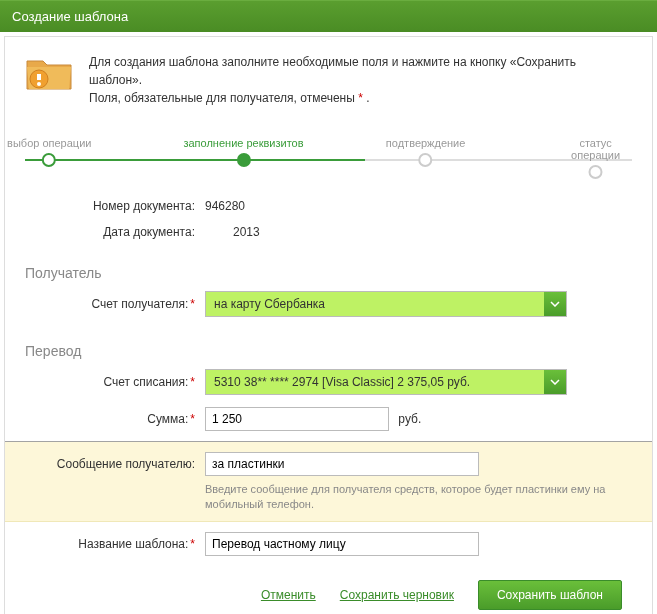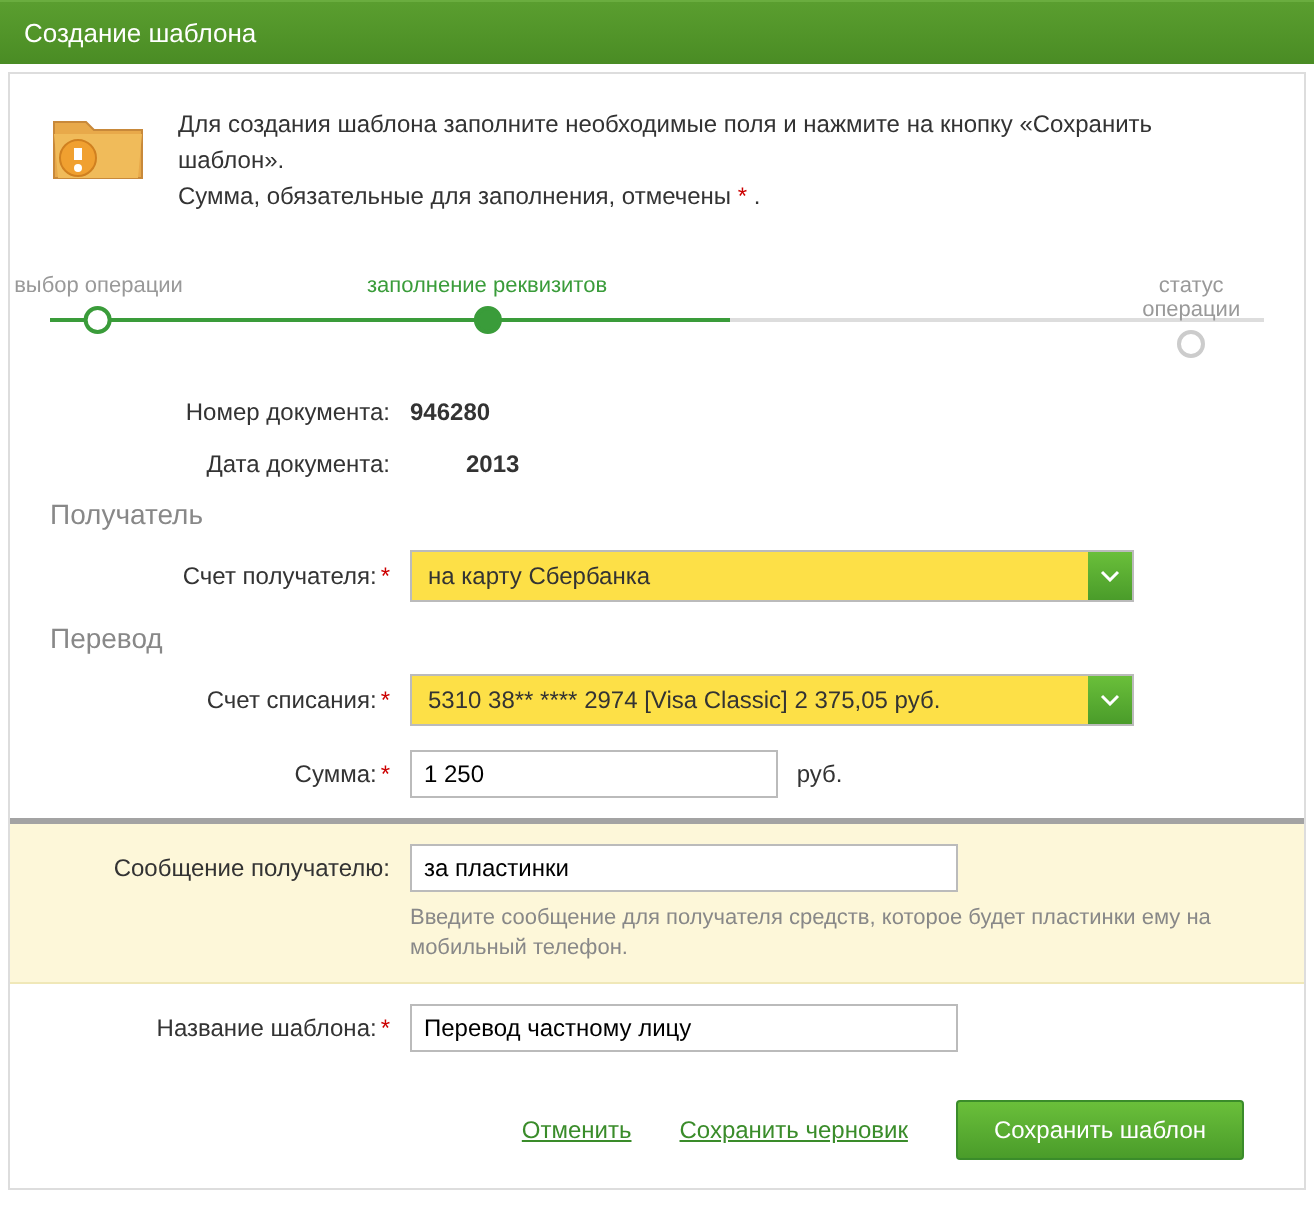--- a/index.html
+++ b/index.html
@@ -98,31 +98,31 @@
   width: 170px;
   text-align: right;
   padding-right: 10px;
   color: #333;
 }
 .form-label .req { color: #cc0000; margin-left: 2px; }
 .form-value {
   flex: 1;
   color: #333;
 }
-.form-value strong { font-weight: bold; }
+.form-value strong { font-weight: normal; }
 .section-title {
   color: #888;
   font-size: 14px;
-  margin: 4px 0 4px 0;
+  margin: 20px 0 4px 0;
 }
 .select-box {
   display: flex;
   align-items: center;
   border: 1px solid #bbb;
-  background: #fde047;
+  background: #bef264;
   width: 360px;
   height: 24px;
   cursor: pointer;
 }
 .select-box .select-text {
   flex: 1;
   padding: 0 8px;
   font-size: 12px;
   color: #333;
   overflow: hidden;
@@ -139,21 +139,21 @@
 .select-btn svg { display: block; }
 .text-input {
   border: 1px solid #bbb;
   padding: 4px 6px;
   font-size: 12px;
   font-family: Arial, sans-serif;
   height: 14px;
 }
 .highlight-row {
   background: #fdf7d9;
-  border-top: 3px solid #a3a3a3;
+  border-top: 1px solid #a3a3a3;
   border-bottom: 1px solid #f0e8b8;
   padding: 8px 20px;
   margin: 4px 0;
 }
 .highlight-row .form-row { padding: 2px 0; }
 .hint {
   color: #888;
   font-size: 11px;
   margin-left: 180px;
   padding-top: 4px;
@@ -197,33 +197,37 @@
         <svg width="50" height="40" viewBox="0 0 50 40">
           <path d="M2 8 L18 8 L22 12 L46 12 L46 36 L2 36 Z" fill="#e8a94a" stroke="#c8893a" stroke-width="1"></path>
           <path d="M2 14 L46 14 L44 36 L4 36 Z" fill="#f0bb5a"></path>
           <circle cx="14" cy="26" r="9" fill="#f0a030" stroke="#d08020" stroke-width="1"></circle>
           <rect x="12" y="21" width="4" height="6" fill="#fff"></rect>
           <circle cx="14" cy="31" r="2" fill="#fff"></circle>
         </svg>
       </div>
       <div class="intro-text">
         <span>Для создания шаблона заполните необходимые поля и нажмите на кнопку «Сохранить шаблон».</span><br>
-        <span>Сумма, обязательные для заполнения, отмечены </span><span class="asterisk">*</span><span> .</span>
+        <span>Поля, обязательные для получателя, отмечены </span><span class="asterisk">*</span><span> .</span>
       </div>
     </div>
 
     <div class="steps">
       <div class="steps-line"></div>
       <div class="steps-line-active"></div>
       <div class="step active" style="left:36%; transform:translateX(-50%);">
         <span class="step-label">заполнение реквизитов</span>
         <span class="step-dot"></span>
       </div>
       <div class="step done" style="left:4%; transform:translateX(-50%);">
         <span class="step-label">выбор операции</span>
+        <span class="step-dot"></span>
+      </div>
+      <div class="step pending" style="left:66%; transform:translateX(-50%);">
+        <span class="step-label">подтверждение</span>
         <span class="step-dot"></span>
       </div>
       <div class="step pending" style="left:94%; transform:translateX(-50%);">
         <span class="step-label">статус операции</span>
         <span class="step-dot"></span>
       </div>
     </div>
 
     <div class="form-section">
       <div class="form-row">

